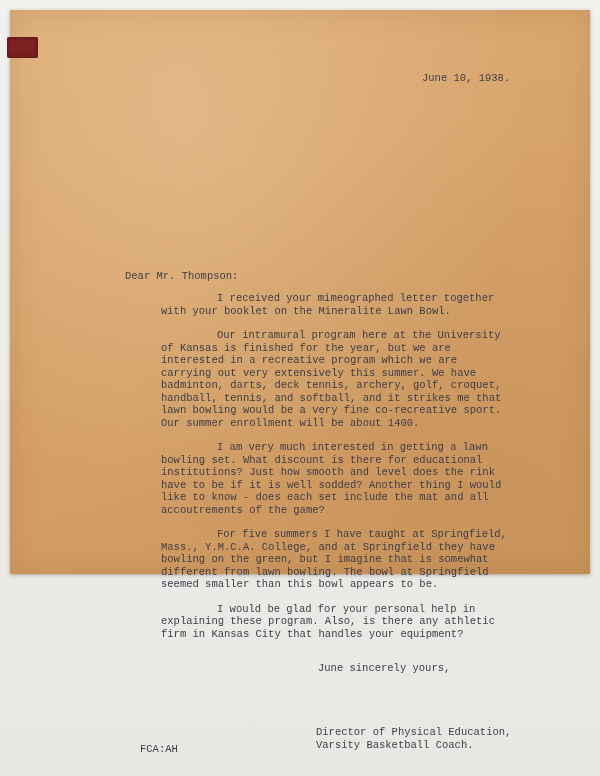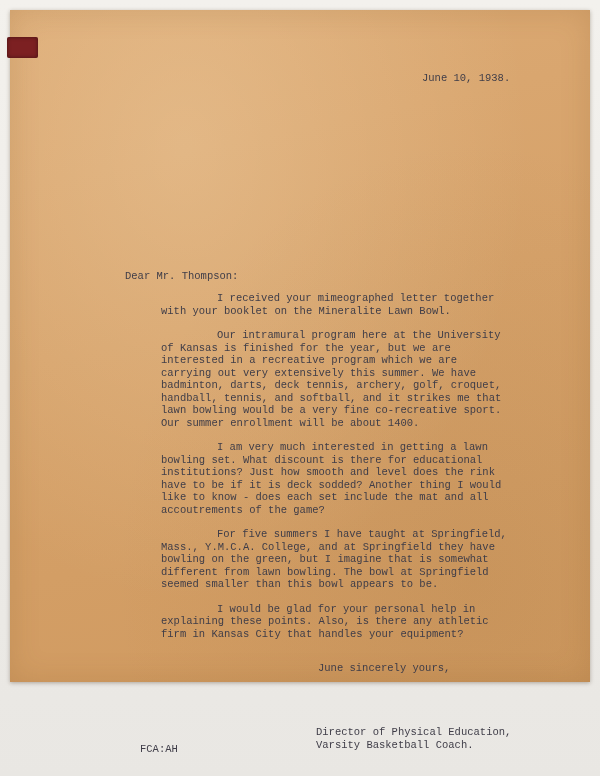--- a/index.html
+++ b/index.html
@@ -13,21 +13,21 @@
     width: 600px;
     height: 776px;
     background: linear-gradient(180deg, #f3f1ed 0%, #e9e7e3 100%);
     overflow: hidden;
   }
   .paper {
     position: absolute;
     left: 10px;
     top: 10px;
     width: 580px;
-    height: 672px;
+    height: 564px;
     background:
       radial-gradient(ellipse at 30% 20%, rgba(255,235,200,0.25), rgba(0,0,0,0) 60%),
       radial-gradient(ellipse at 80% 85%, rgba(120,80,30,0.10), rgba(0,0,0,0) 55%),
       linear-gradient(168deg, #dcaa74 0%, #d6a26a 45%, #d09a60 100%);
     box-shadow: 0 1px 4px rgba(60,40,20,0.35), inset 0 0 30px rgba(120,75,25,0.18);
     color: #3f3d48;
     font-size: 10.5px;
     line-height: 12.5px;
   }
   .corner-mark {
@@ -99,23 +99,23 @@
     <div class="corner-mark"></div>
 
     <div class="date">June 10, 1938.</div>
 
 
     <div class="salutation">Dear Mr. Thompson:</div>
 
     <div class="letter-body">
       <p>I received your mimeographed letter together with your booklet on the Mineralite Lawn Bowl.</p>
       <p>Our intramural program here at the University of Kansas is finished for the year, but we are interested in a recreative program which we are carrying out very extensively this summer.  We have badminton, darts, deck tennis, archery, golf, croquet, handball, tennis, and softball, and it strikes me that lawn bowling would be a very fine co-recreative sport.  Our summer enrollment will be about 1400.</p>
-      <p>I am very much interested in getting a lawn bowling set.  What discount is there for educational institutions?  Just how smooth and level does the rink have to be if it is deck sodded?  Another thing I would like to know - does each set include the mat and all accoutrements of the game?</p>
+      <p>I am very much interested in getting a lawn bowling set.  What discount is there for educational institutions?  Just how smooth and level does the rink have to be if it is well sodded?  Another thing I would like to know - does each set include the mat and all accoutrements of the game?</p>
       <p>For five summers I have taught at Springfield, Mass., Y.M.C.A. College, and at Springfield they have bowling on the green, but I imagine that is somewhat different from lawn bowling.  The bowl at Springfield seemed smaller than this bowl appears to be.</p>
-      <p>I would be glad for your personal help in explaining these points.  Also, is there any athletic firm in Kansas City that handles your equipment?</p>
+      <p>I would be glad for your personal help in explaining these program.  Also, is there any athletic firm in Kansas City that handles your equipment?</p>
     </div>
 
     <div class="closing">June sincerely yours,</div>
 
     <div class="signature">
       <div>Director of Physical Education,</div>
       <div>Varsity Basketball Coach.</div>
     </div>
 
     <div class="initials">FCA:AH</div>

